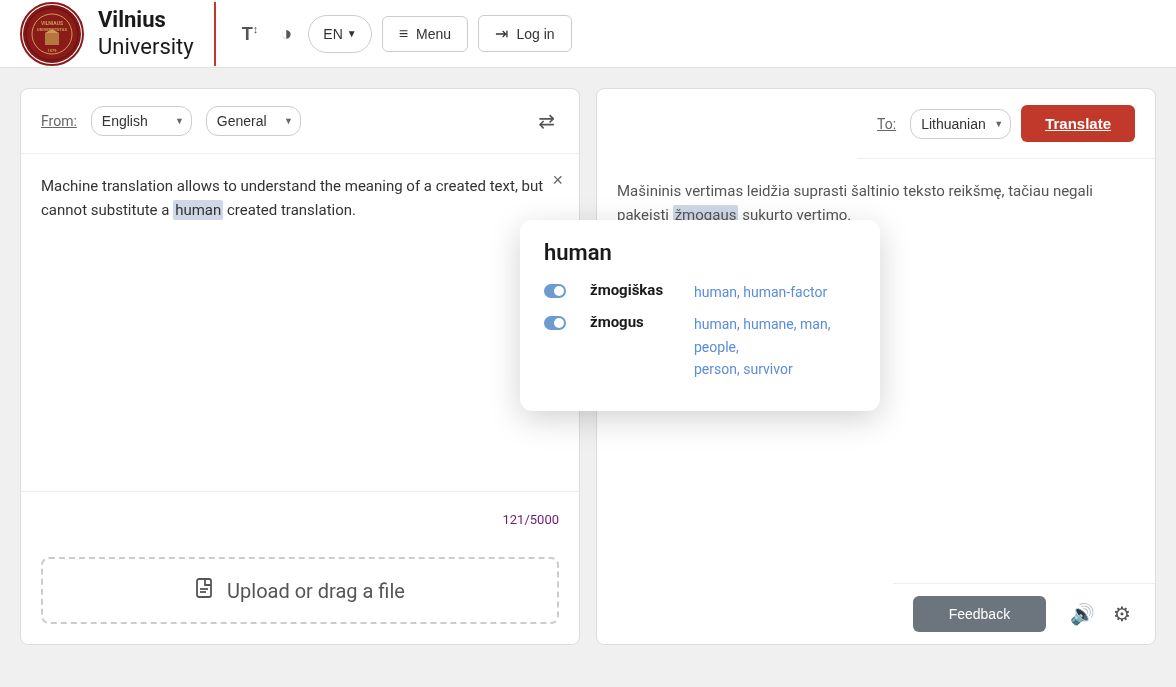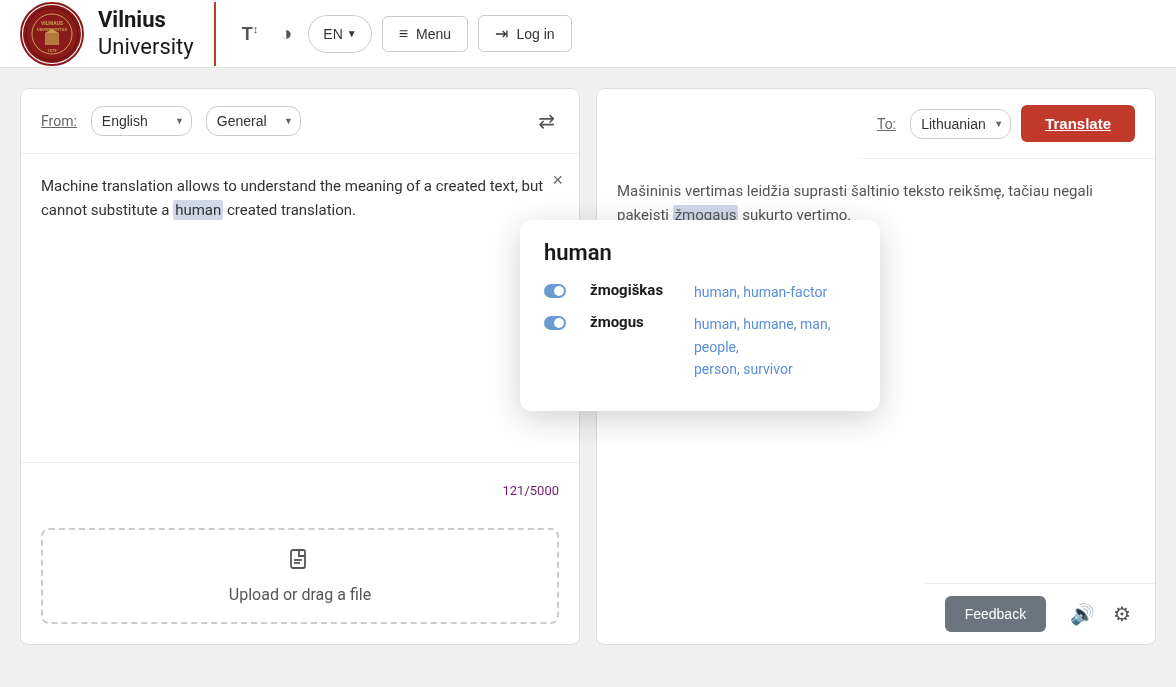--- a/index.html
+++ b/index.html
@@ -254,22 +254,21 @@
       margin: 10px 20px 20px;
       border: 2px dashed #ccc;
       border-radius: 8px;
       padding: 18px;
       display: flex;
       align-items: center;
       justify-content: center;
       gap: 10px;
       cursor: pointer;
       color: #555;
-      font-size: 16px;
-      flex-direction: column;
+      font-size: 20px;
     }
     .upload-icon {
       font-size: 20px;
       color: #666;
     }
 
     
     .translation-text {
       font-size: 15px;
       color: #555;
@@ -288,21 +287,21 @@
       align-items: center;
       padding: 12px 20px;
       border-top: 1px solid #eee;
       gap: 10px;
     }
     .feedback-btn {
       background: #6c757d;
       color: #fff;
       border: none;
       border-radius: 6px;
-      padding: 10px 20px;
+      padding: 10px 36px;
       font-size: 14px;
       cursor: pointer;
     }
     .spacer { flex: 1; }
     .sound-icon-btn, .settings-icon-btn {
       background: none;
       border: none;
       cursor: pointer;
       font-size: 20px;
       color: #555;

